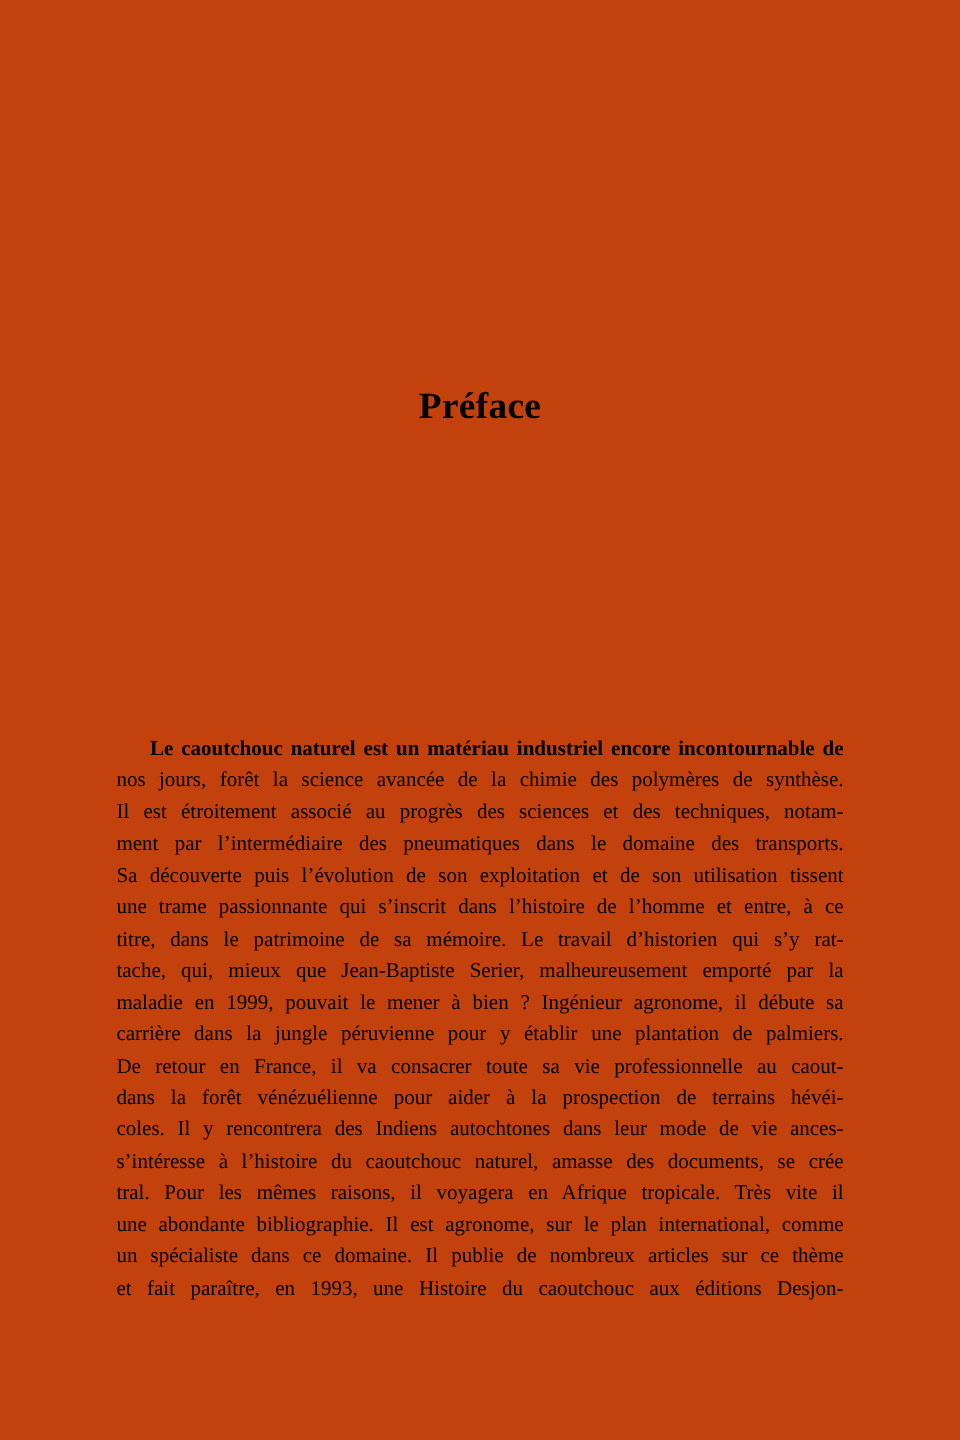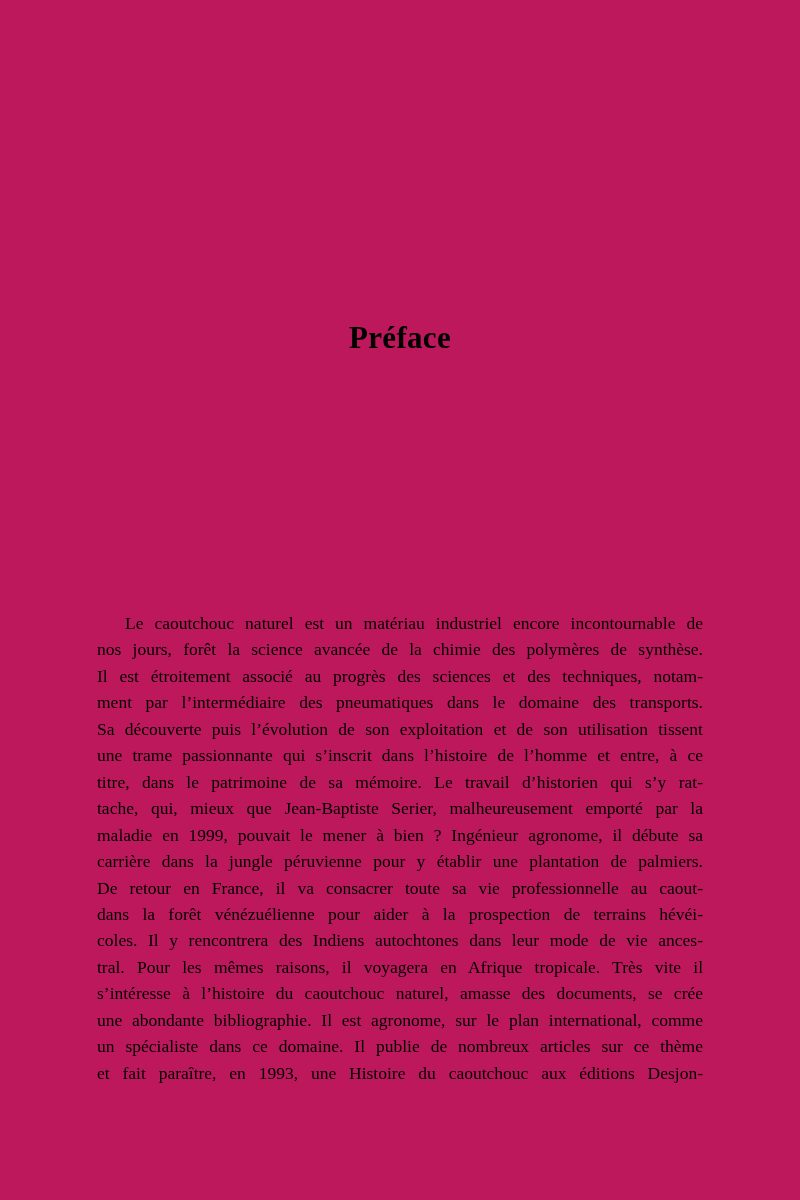--- a/index.html
+++ b/index.html
@@ -4,21 +4,21 @@
 <style>
   html, body {
     margin: 0;
     padding: 0;
     background: #ffffff;
   }
   .page {
     position: relative;
     width: 800px;
     height: 1200px;
-    background: #be185d;
+    background: #c2410c;
     font-family: "Liberation Serif", serif;
     color: #000000;
     overflow: hidden;
   }
   .chapter-title {
     position: absolute;
     top: 320px;
     left: 0;
     width: 100%;
     margin: 0;
@@ -34,20 +34,21 @@
     width: 606px;
     font-size: 17.5px;
   }
   .line {
     text-align: justify;
     text-align-last: justify;
     line-height: 26.45px;
   }
   .line.indent {
     text-indent: 28px;
+    font-weight: bold;
   }
   .italic {
   }
 </style>
 </head>
 <body>
 
 <div class="page">
   <h1 class="chapter-title">Préface</h1>
   <div class="body-text">
@@ -57,19 +58,19 @@
       <div class="line"><span>ment par l’intermédiaire des pneumatiques dans le domaine des transports.</span></div>
       <div class="line"><span>Sa découverte puis l’évolution de son exploitation et de son utilisation tissent</span></div>
       <div class="line"><span>une trame passionnante qui s’inscrit dans l’histoire de l’homme et entre, à ce</span></div>
       <div class="line"><span>titre, dans le patrimoine de sa mémoire. Le travail d’historien qui s’y rat-</span></div>
       <div class="line"><span>tache, qui, mieux que Jean-Baptiste Serier, malheureusement emporté par la</span></div>
       <div class="line"><span>maladie en 1999, pouvait le mener à bien ? Ingénieur agronome, il débute sa</span></div>
       <div class="line"><span>carrière dans la jungle péruvienne pour y établir une plantation de palmiers.</span></div>
       <div class="line"><span>De retour en France, il va consacrer toute sa vie professionnelle au caout-</span></div>
       <div class="line"><span>dans la forêt vénézuélienne pour aider à la prospection de terrains hévéi-</span></div>
       <div class="line"><span>coles. Il y rencontrera des Indiens autochtones dans leur mode de vie ances-</span></div>
+      <div class="line"><span>s’intéresse à l’histoire du caoutchouc naturel, amasse des documents, se crée</span></div>
       <div class="line"><span>tral. Pour les mêmes raisons, il voyagera en Afrique tropicale. Très vite il</span></div>
-      <div class="line"><span>s’intéresse à l’histoire du caoutchouc naturel, amasse des documents, se crée</span></div>
       <div class="line"><span>une abondante bibliographie. Il est agronome, sur le plan international, comme</span></div>
       <div class="line"><span>un spécialiste dans ce domaine. Il publie de nombreux articles sur ce thème</span></div>
       <div class="line"><span>et fait paraître, en 1993, une </span><span class="italic">Histoire du caoutchouc</span><span> aux éditions Desjon-</span></div>
     </div>
 </div>
 
 </body></html>

